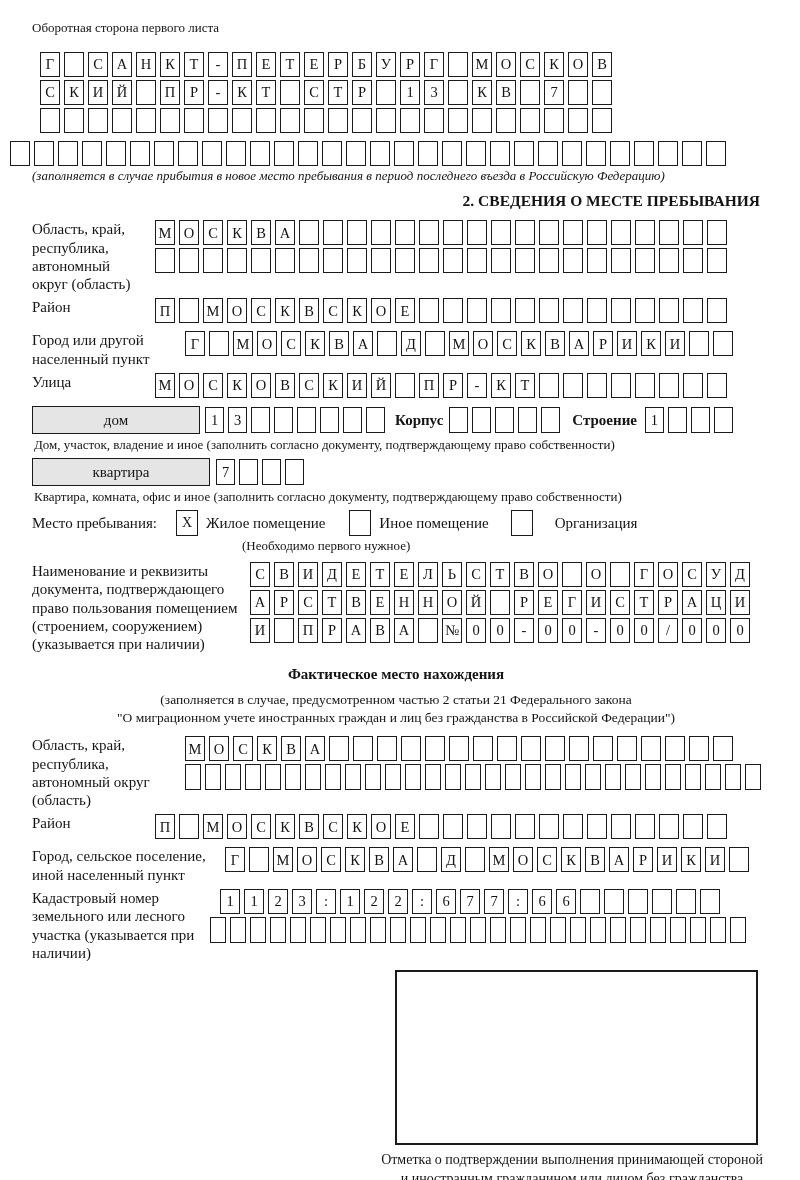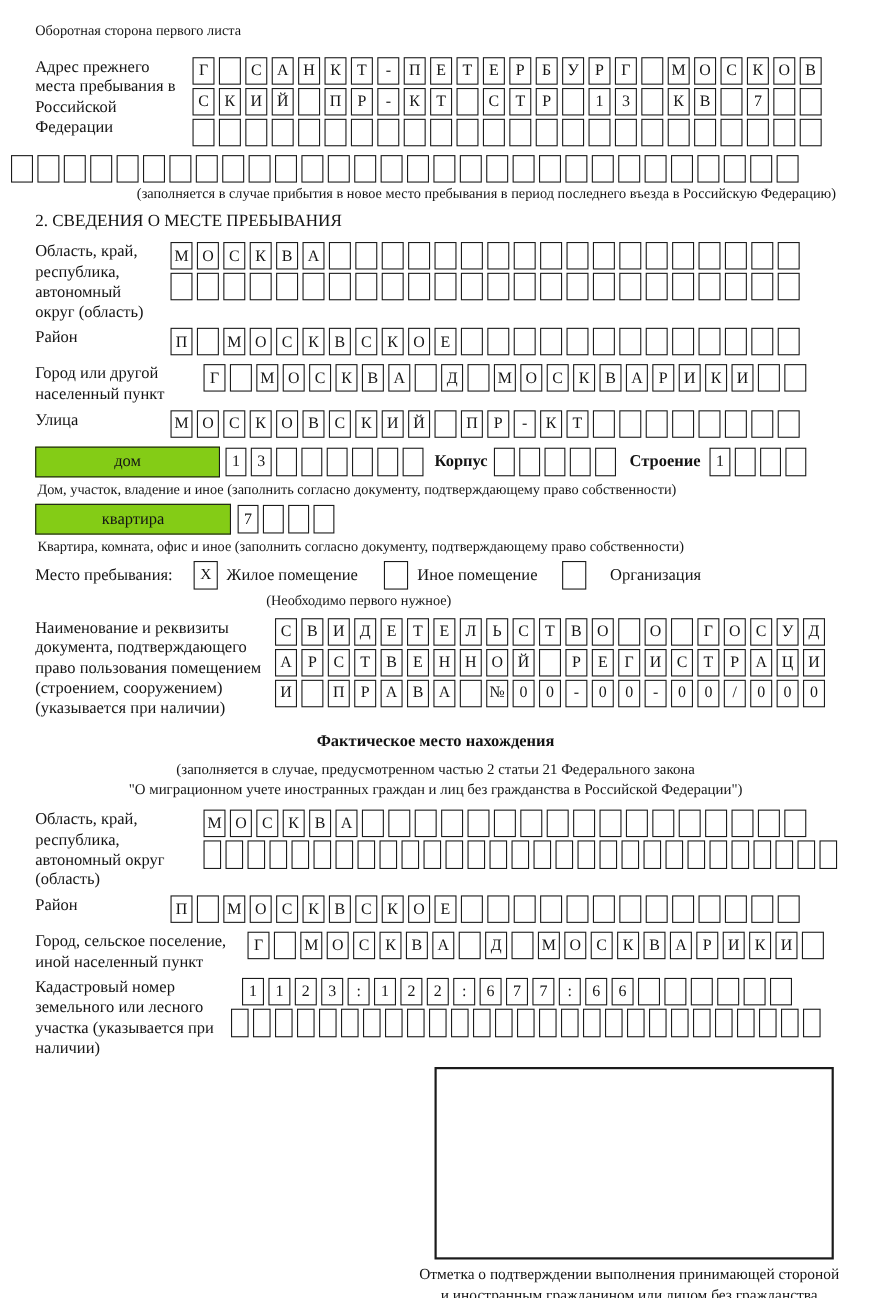--- a/index.html
+++ b/index.html
@@ -14,28 +14,28 @@
   .lw210{width:210px;} .lw185{width:185px;} .lw180{width:180px;}
   .rows{margin-left:8px;}
   .rows .grid-row{margin-bottom:3px;}
   .grid-row{display:flex;gap:4px;}
   .cell{box-sizing:border-box;flex:none;width:20px;height:25px;
         border:1.5px solid #1b1b1b;font-size:14.5px;line-height:1;
         display:flex;align-items:center;justify-content:center;background:#fff;}
   .narrow .cell{width:16px;height:26px;}
   .full-row{margin-left:-22px;margin-bottom:2px;}
   .note{font-size:13px;line-height:1.25;}
-  .note.center{text-align:right;margin:2px 0 4px;}
-  h2{font-size:15.5px;text-align:left;margin:8px 0 10px;font-weight:normal;}
+  .note.center{text-align:left;margin:2px 0 4px;font-style:italic;}
+  h2{font-size:15.5px;text-align:right;margin:8px 0 10px;font-weight:bold;}
   h3{font-size:15px;text-align:center;margin:12px 0 8px;font-weight:bold;}
   .law-note{font-size:13.5px;text-align:center;line-height:1.4;margin-bottom:8px;}
 
   .value-box{box-sizing:border-box;border:1.5px solid #1b1b1b;height:28px;
              display:flex;align-items:center;justify-content:center;
-             font-size:15px;flex:none;background:#84cc16;}
+             font-size:15px;flex:none;background:#e5e5e5;}
   .house-row .cell,.apt-row .cell{width:19px;height:26px;}
   .inline-label{font-size:15px;line-height:26px;flex:none;font-weight:bold;}
   .house-row,.apt-row{display:flex;align-items:center;margin-bottom:3px;}
   .sub-note{font-size:13px;margin:0 0 5px 2px;}
 
   .stay-row{display:flex;align-items:center;font-size:15px;margin:4px 0 2px;}
   .checkbox{box-sizing:border-box;width:22px;height:26px;border:1.5px solid #1b1b1b;
             display:flex;align-items:center;justify-content:center;
             font-size:14px;flex:none;background:#fff;}
   .stay-note{font-size:13px;margin:2px 0 8px 210px;}
@@ -47,21 +47,20 @@
               font-size:14px;line-height:1.32;}
 </style>
 </head>
 <body>
 
 <div class="page">
 
   <div class="header-note">Оборотная сторона первого листа</div>
 
   <div class="frow">
-    <div class="label lw135">Адрес прежнего места пребывания в Российской Федерации</div>
     <div class="rows">
       <div class="grid-row">
           <span class="cell">Г</span>
           <span class="cell"></span>
           <span class="cell">С</span>
           <span class="cell">А</span>
           <span class="cell">Н</span>
           <span class="cell">К</span>
           <span class="cell">Т</span>
           <span class="cell">-</span>

